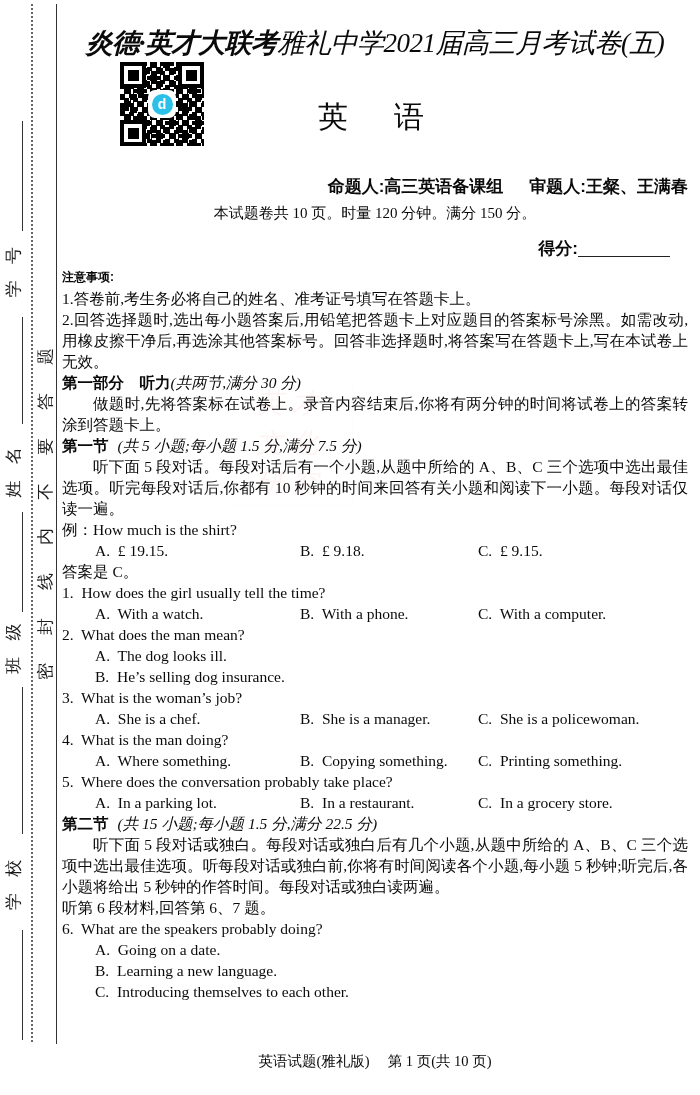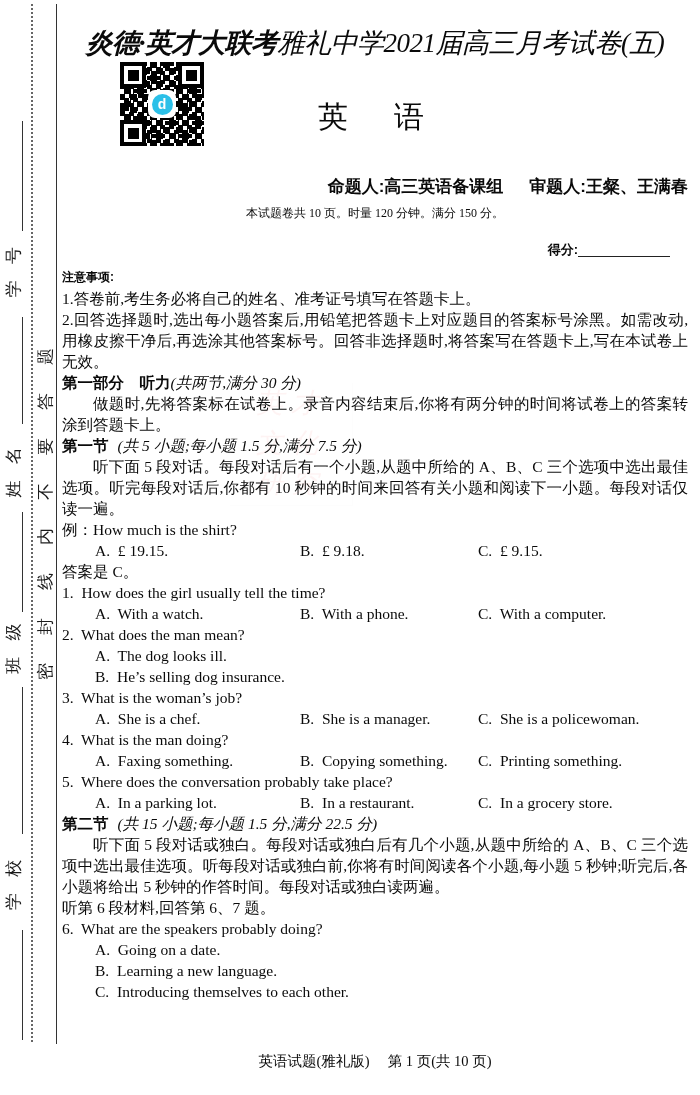--- a/index.html
+++ b/index.html
@@ -52,22 +52,22 @@
   .hei { font-family:"Liberation Sans","DejaVu Sans",sans-serif; font-weight:bold; }
   .kai { font-style:italic; font-weight:normal; }
 
   .title { text-align:center; margin-top:13px; font-size:27px; line-height:40px;
            white-space:nowrap; font-style:italic; letter-spacing:-0.5px; }
   .title .brand { font-weight:bold; }
   .subject { text-align:center; margin-top:36px; font-size:30px; line-height:36px;
              font-weight:normal; letter-spacing:8px; }
   .byline { text-align:right; margin-top:42px; font-size:17px; line-height:20px; }
   .byline .gap { display:inline-block; width:26px; }
-  .info { text-align:center; margin-top:6px; font-size:12px; line-height:20px; }
-  .score { margin-top:14px; height:24px; text-align:right; padding-right:18px; font-size:13px; }
+  .info { text-align:center; margin-top:6px; font-size:15px; line-height:20px; }
+  .score { margin-top:14px; height:24px; text-align:right; padding-right:18px; font-size:17px; }
   .score .blank { display:inline-block; width:92px; height:19px; border-bottom:1.5px solid #222;
                   vertical-align:-3px; }
 
   .doc { font-size:15.5px; line-height:21px; text-align:justify; margin-top:6px; }
   .doc p { margin:0; }
   .indent { text-indent:2em; }
   .qline { white-space:pre-wrap; }
   .opt-row { display:grid; grid-template-columns:205px 178px auto; padding-left:33px;
              white-space:pre-wrap; }
   .opt-stack div { padding-left:33px; white-space:pre-wrap; }
@@ -179,21 +179,21 @@
 
       <p class="qline">3.  What is the woman’s job?</p>
       <div class="opt-row">
         <span>A.  She is a chef.</span>
         <span>B.  She is a manager.</span>
         <span>C.  She is a policewoman.</span>
       </div>
 
       <p class="qline">4.  What is the man doing?</p>
       <div class="opt-row">
-        <span>A.  Faxing something.</span>
+        <span>A.  Where something.</span>
         <span>B.  Copying something.</span>
         <span>C.  Printing something.</span>
       </div>
 
       <p class="qline">5.  Where does the conversation probably take place?</p>
       <div class="opt-row">
         <span>A.  In a parking lot.</span>
         <span>B.  In a restaurant.</span>
         <span>C.  In a grocery store.</span>
       </div>

